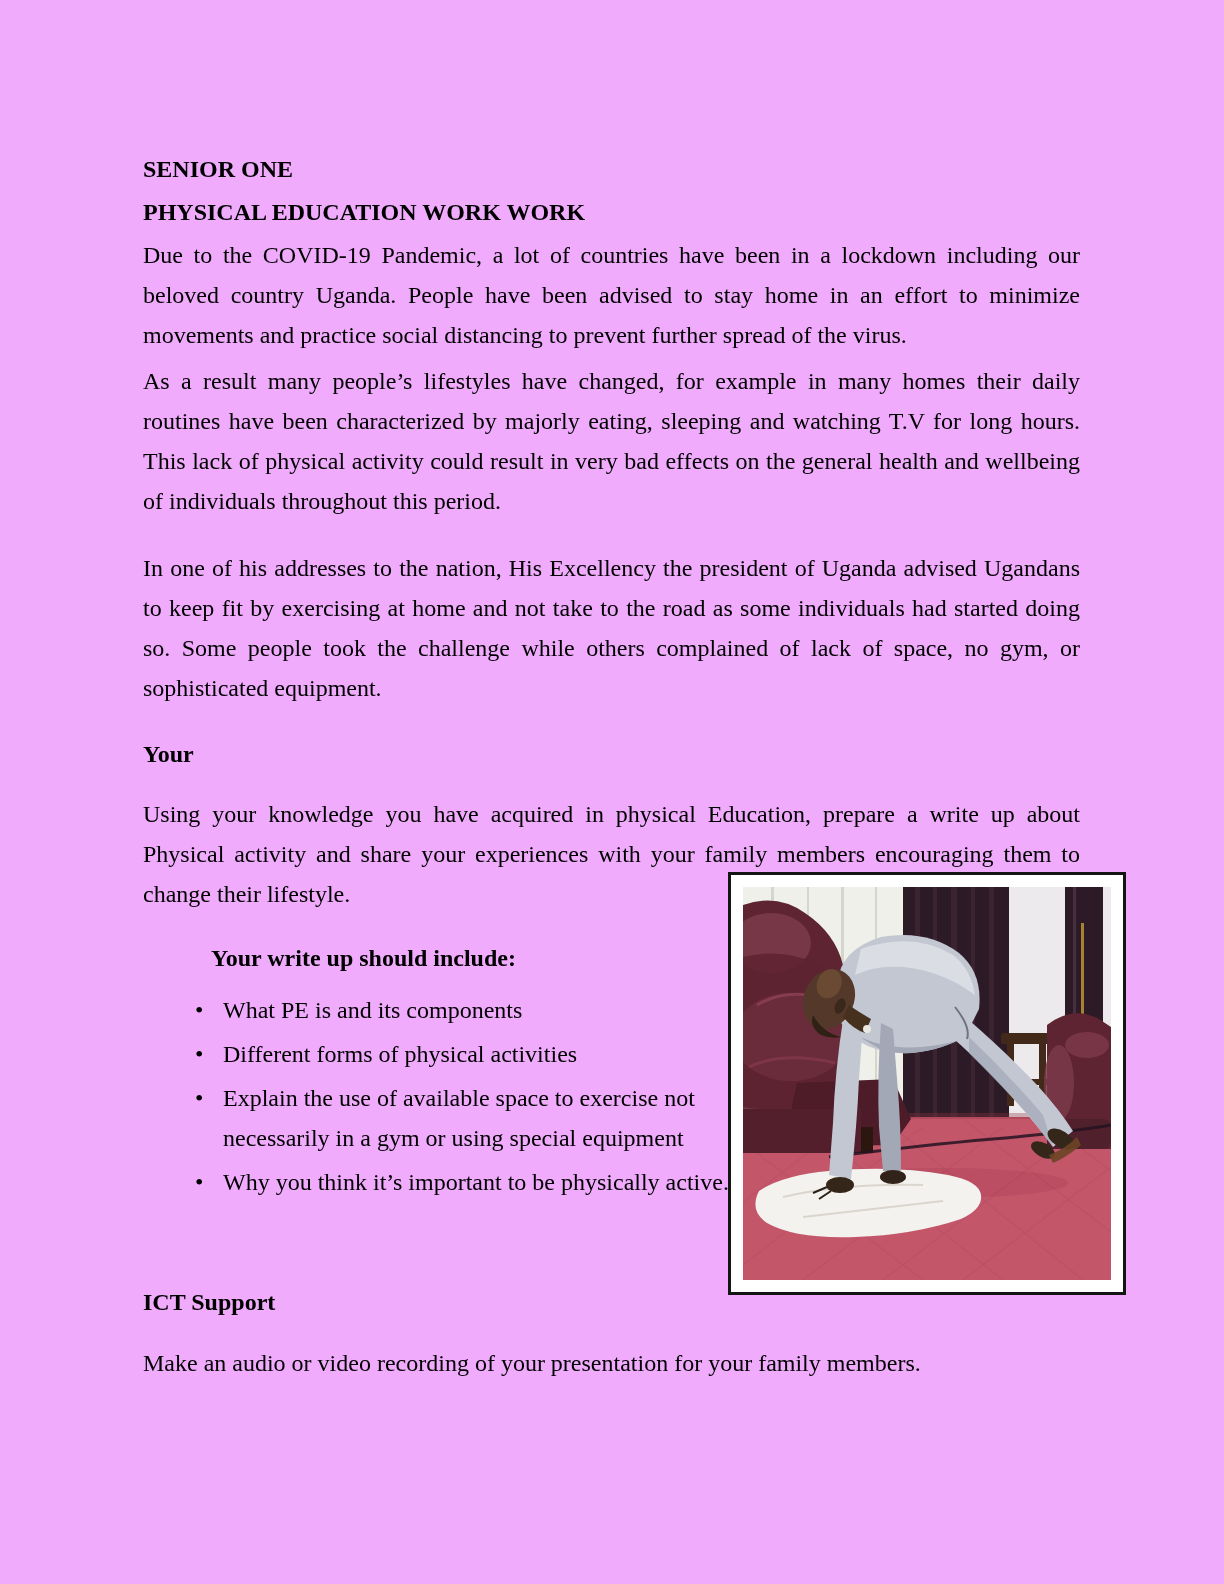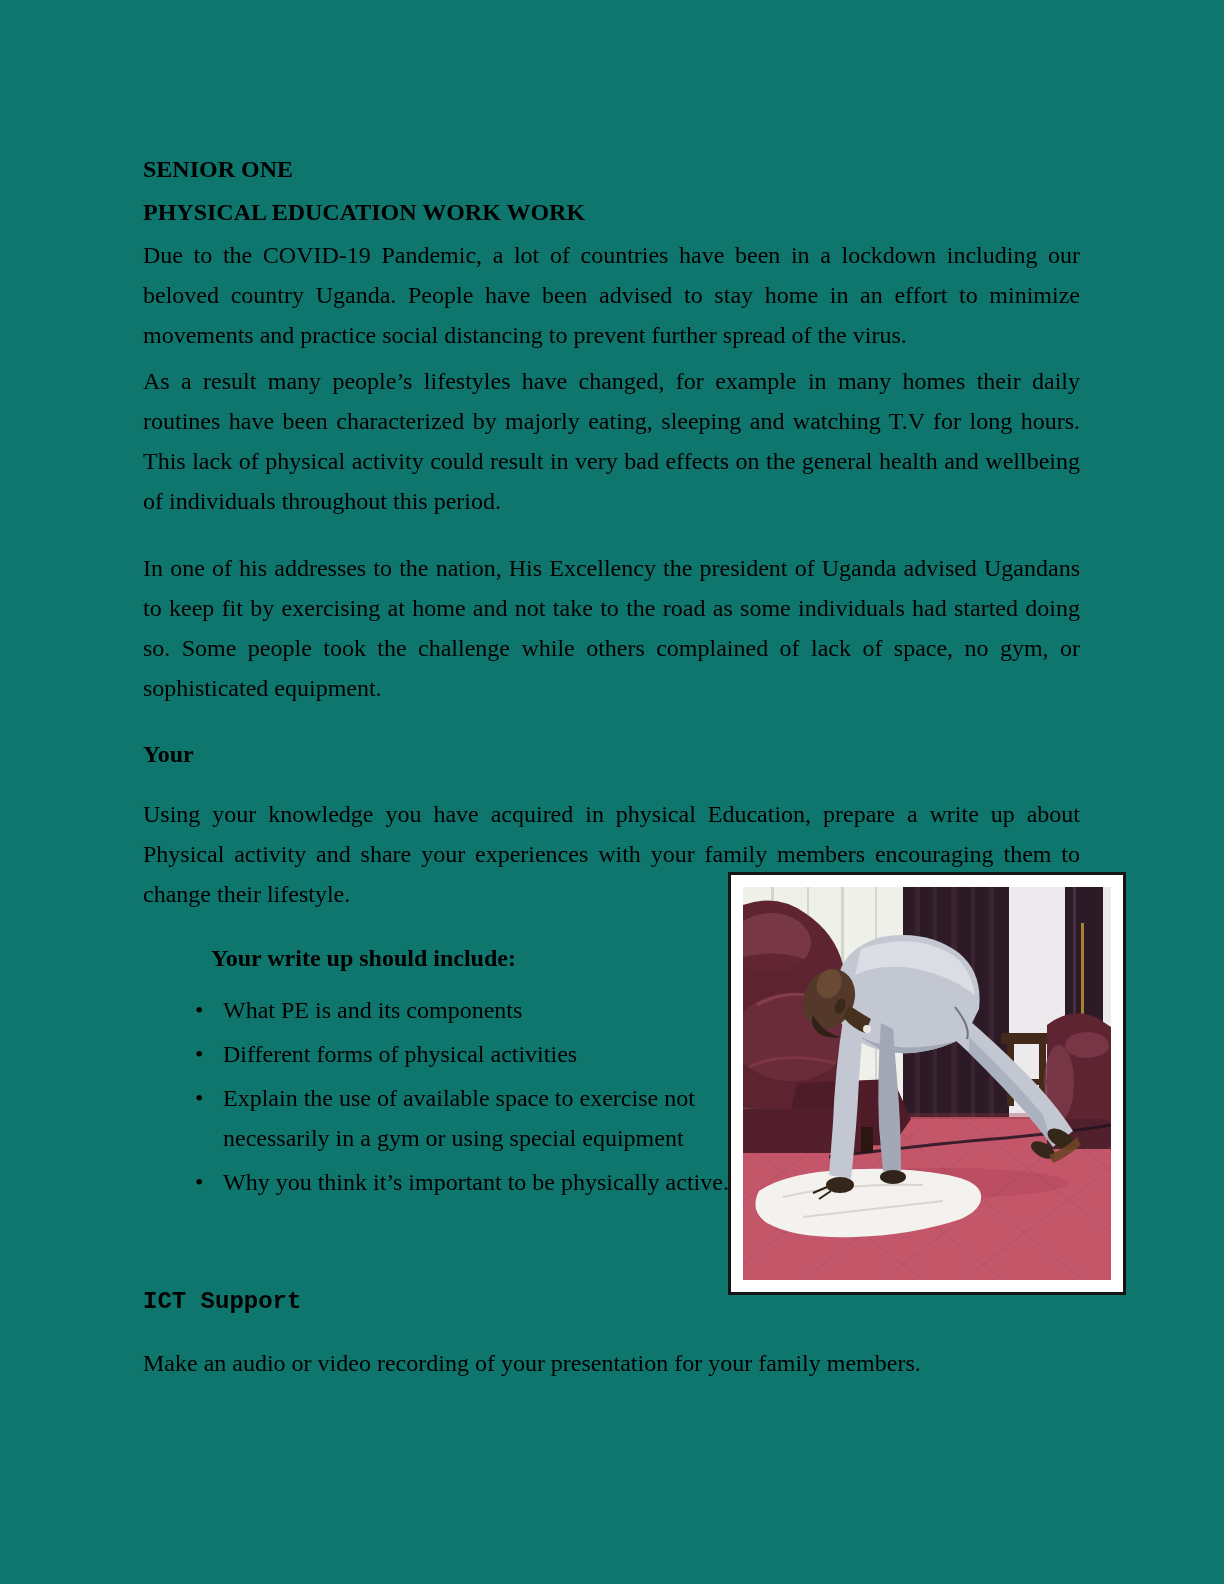--- a/index.html
+++ b/index.html
@@ -4,21 +4,21 @@
 <style>
   html, body {
     margin: 0;
     padding: 0;
     background: #ffffff;
   }
   .page {
     position: relative;
     width: 1224px;
     height: 1584px;
-    background: #0f766e;
+    background: #f0abfc;
     box-sizing: border-box;
     padding: 149px 144px 0 143px;
     font-family: "Liberation Serif", "DejaVu Serif", serif;
     font-size: 24px;
     line-height: 40px;
     color: #000000;
     overflow: hidden;
   }
   .doc-heading {
     font-weight: bold;
@@ -51,21 +51,21 @@
     padding-left: 68px;
     margin-bottom: 4px;
     text-align: left;
   }
   ul.bullets li::before {
     content: "\2022";
     position: absolute;
     left: 40px;
     top: 0;
   }
-  .h-ict { margin-top: 80px; margin-bottom: 21px; font-family: Liberation Mono, monospace; }
+  .h-ict { margin-top: 80px; margin-bottom: 21px; }
   .p-ict { text-align: left; }
 
   .photo-frame {
     position: absolute;
     left: 728px;
     top: 872px;
     width: 368px;
     height: 393px;
     border: 3px solid #151515;
     padding: 12px;

